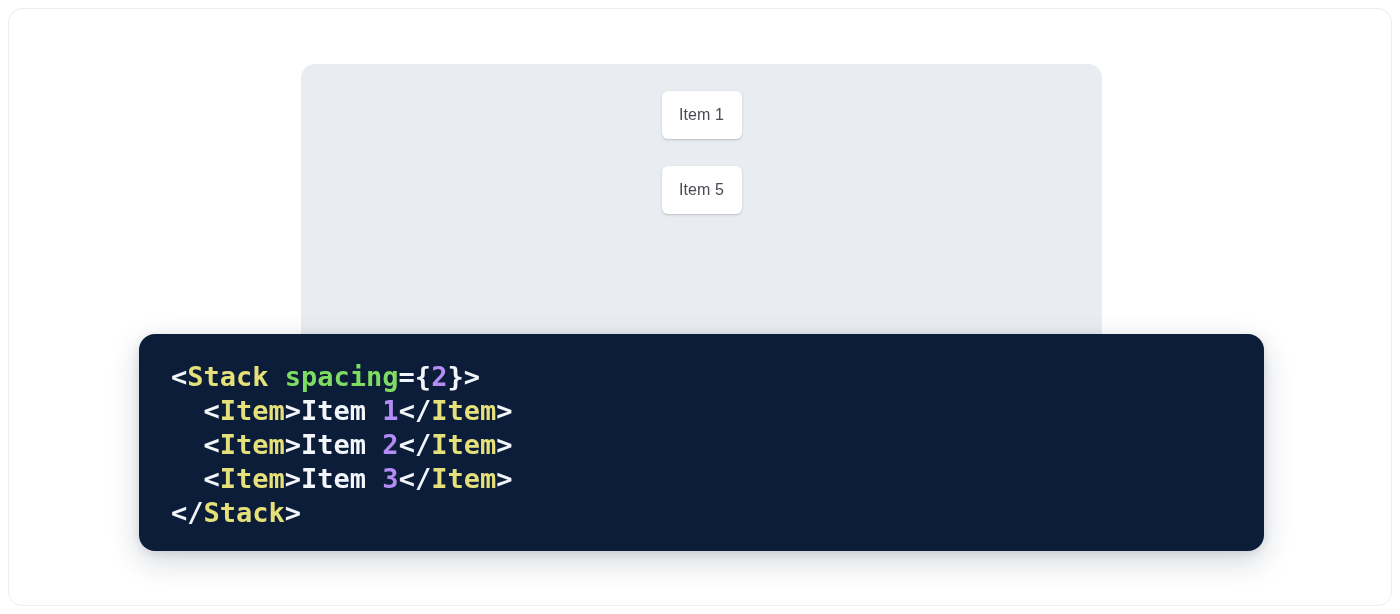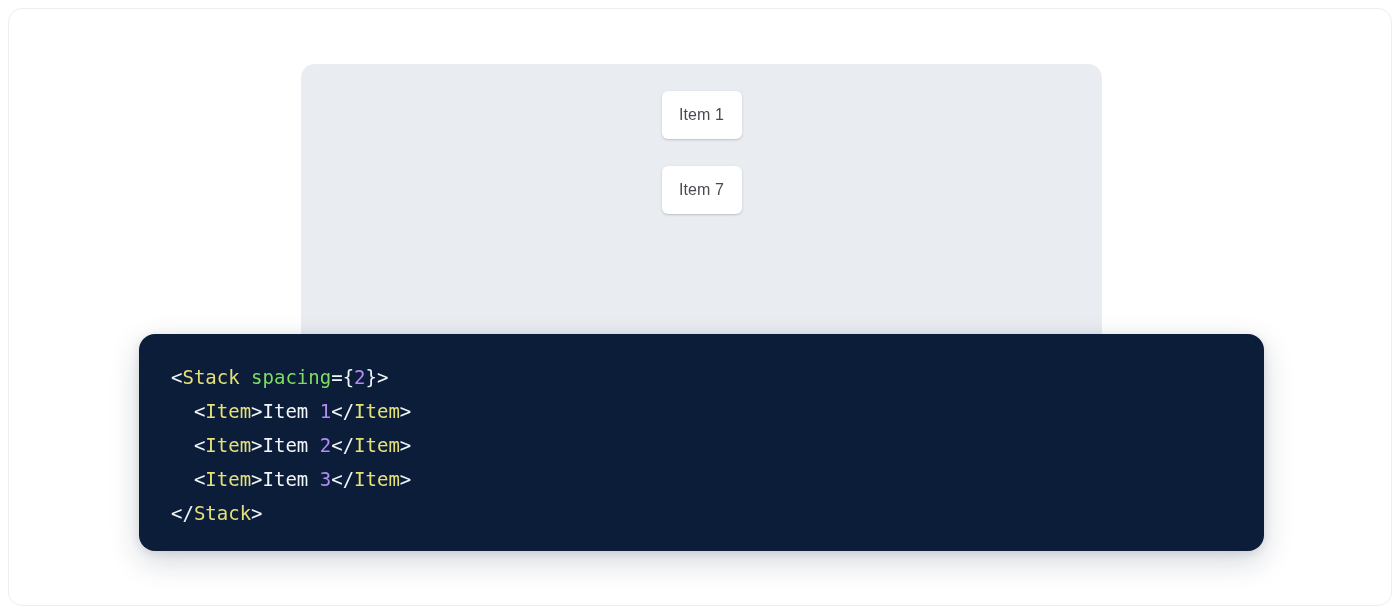--- a/index.html
+++ b/index.html
@@ -76,25 +76,26 @@
     height: 217px;          
     box-sizing: border-box;
     background: #0b1d38;
     border-radius: 16px;
     box-shadow: 0 10px 30px rgba(11,29,56,0.18), 0 2px 8px rgba(11,29,56,0.10);
     padding: 26px 0 26px 32px;
     overflow: hidden;
   }
   #code-content {
     font-family: "DejaVu Sans Mono", "Liberation Mono", monospace;
-    font-size: 19px;
+    font-size: 27px;
     line-height: 34px;
     white-space: pre;
     color: #f2f5f9;
     letter-spacing: 0px;
+    font-weight: bold;
   }
   .code-line { white-space: pre; }
 
   
   .tok-punc  { color: #f2f5f9; }
   .tok-tag   { color: #e6e07a; }
   .tok-attr  { color: #7fdc62; }
   .tok-num   { color: #b58cf5; }
   .tok-text  { color: #f2f5f9; }
 </style>
@@ -102,21 +103,21 @@
 <body>
 
 <div id="app-frame">
 
   <div id="preview-panel">
     <div id="stack-demo">
         <div class="stack-item">
           <span>Item 1</span>
         </div>
         <div class="stack-item">
-          <span>Item 7</span>
+          <span>Item 5</span>
         </div>
       </div>
   </div>
 
   <div id="code-block">
     <div id="code-content"><div class="code-line"><span class="tok-punc">&lt;</span><span class="tok-tag">Stack</span><span class="tok-punc"> </span><span class="tok-attr">spacing</span><span class="tok-punc">={</span><span class="tok-num">2</span><span class="tok-punc">}&gt;</span></div><div class="code-line"><span class="tok-punc">  &lt;</span><span class="tok-tag">Item</span><span class="tok-punc">&gt;</span><span class="tok-text">Item </span><span class="tok-num">1</span><span class="tok-punc">&lt;/</span><span class="tok-tag">Item</span><span class="tok-punc">&gt;</span></div><div class="code-line"><span class="tok-punc">  &lt;</span><span class="tok-tag">Item</span><span class="tok-punc">&gt;</span><span class="tok-text">Item </span><span class="tok-num">2</span><span class="tok-punc">&lt;/</span><span class="tok-tag">Item</span><span class="tok-punc">&gt;</span></div><div class="code-line"><span class="tok-punc">  &lt;</span><span class="tok-tag">Item</span><span class="tok-punc">&gt;</span><span class="tok-text">Item </span><span class="tok-num">3</span><span class="tok-punc">&lt;/</span><span class="tok-tag">Item</span><span class="tok-punc">&gt;</span></div><div class="code-line"><span class="tok-punc">&lt;/</span><span class="tok-tag">Stack</span><span class="tok-punc">&gt;</span></div></div>
   </div>
 
 </div>
 

